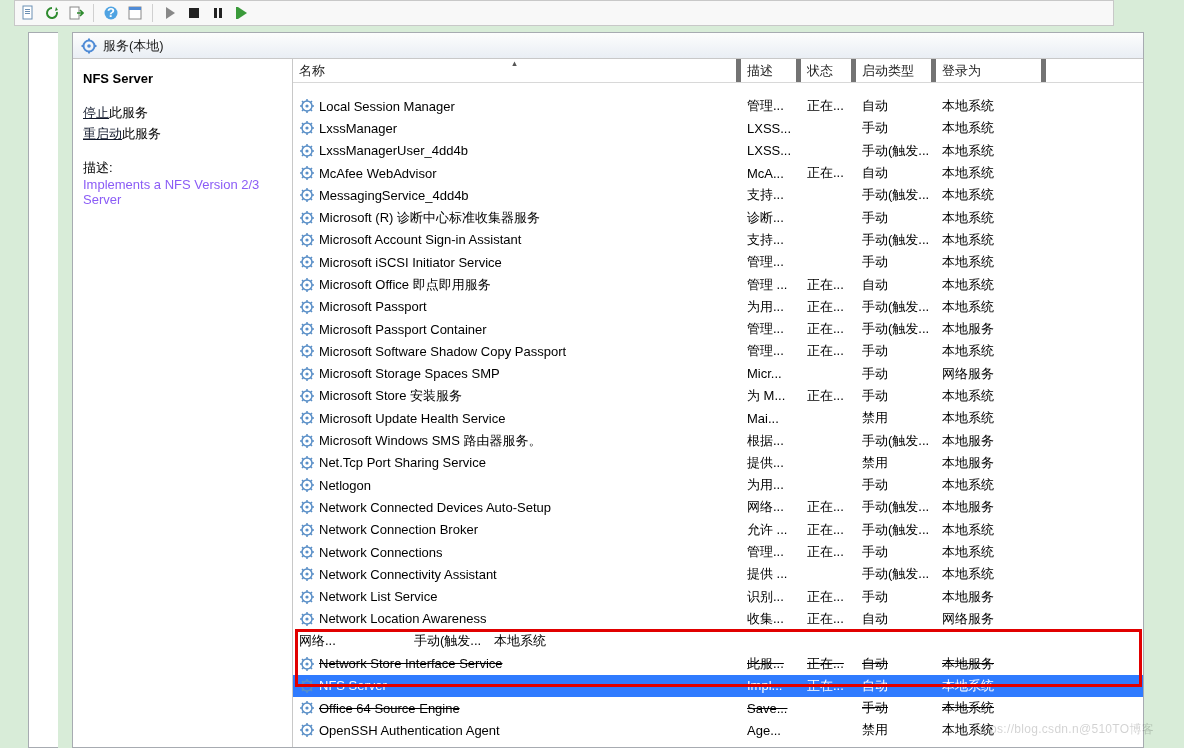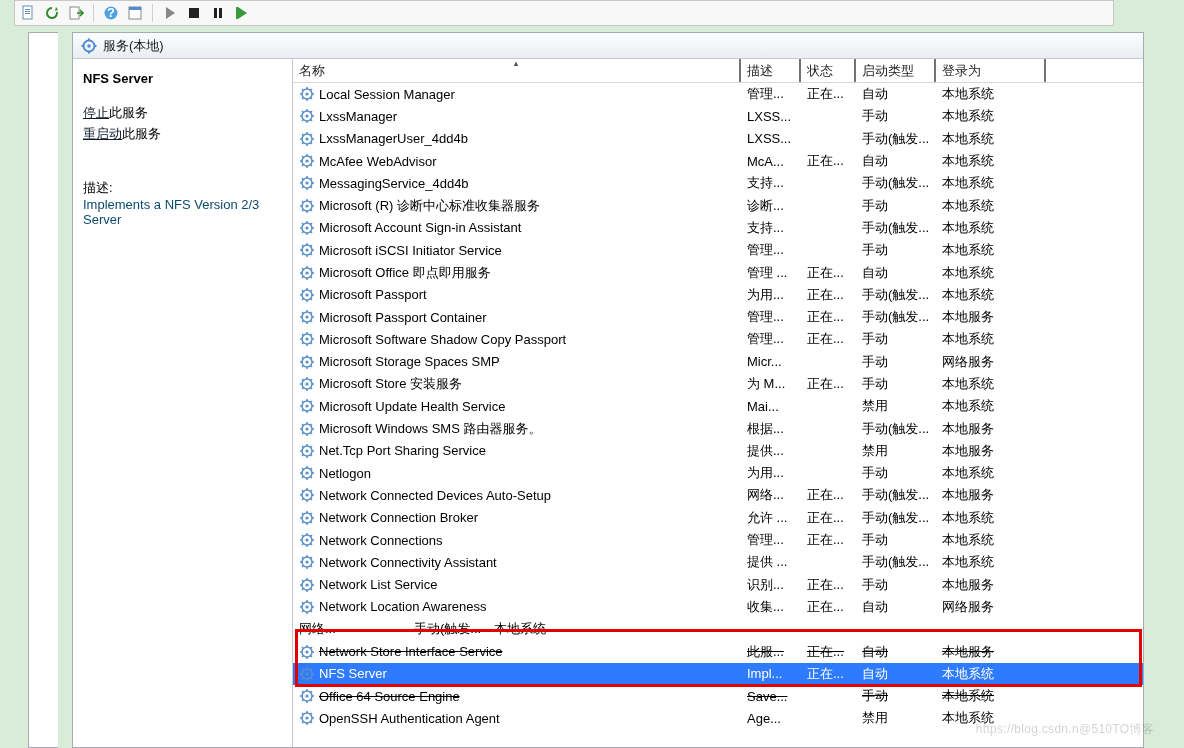--- a/index.html
+++ b/index.html
@@ -9,27 +9,27 @@
   .toolbar .sep { width:1px; height:18px; background:#d0d0d0; margin:0 2px; }
   .tb-ic { width:18px; height:18px; display:flex; align-items:center; justify-content:center; }
   .tb-ic svg { width:16px; height:16px; }
   .mmcpane { position:absolute; left:58px; top:32px; width:1072px; height:716px; background:#fff; border:1px solid #a7abb1; }
   .titlebar { height:26px; background:linear-gradient(#fdfdfd,#e9eef4); border-bottom:1px solid #c8c8c8; display:flex; align-items:center; padding-left:8px; gap:6px; color:#1a1a1a; }
   .body { display:flex; height:calc(100% - 26px); }
   .leftpanel { width:220px; border-right:1px solid #c8c8c8; padding:12px 10px 10px 10px; background:#fff; }
   .leftpanel .svcname { font-weight:bold; color:#000; margin-bottom:18px; }
   .leftpanel a { color:#0f172a; text-decoration:underline; }
   .leftpanel .actionline { margin-bottom:3px; }
-  .leftpanel .desclabel { margin-top:36px; }
-  .leftpanel .descval { color:#0c4a6e; }
+  .leftpanel .desclabel { margin-top:16px; }
+  .leftpanel .descval { color:#8b5cf6; }
   .rightpanel { flex:1; display:flex; flex-direction:column; overflow:hidden; }
   .hdrrow { height:24px; background:#fff; border-bottom:1px solid #d8d8d8; display:flex; align-items:center; position:relative; }
-  .hdrrow .col { padding:8px 6px; height:100%; display:flex; align-items:center; border-right:2px solid #737373; color:#222; position:relative;text-align:right;}
+  .hdrrow .col { padding:8px 6px; height:100%; display:flex; align-items:center; border-right:5px solid #737373; color:#222; position:relative;text-align:right;}
   .hdrrow .sortind { position:absolute; left:50%; top:-1px; font-size:9px; color:#555; transform:translateX(-50%);}
-  .list { overflow-y:hidden; }
+  .list { overflow-y:hidden;margin-top:12px; }
   .row { display:flex; height:22.3px; align-items:center; color:#000; }
   .row .col { padding:0 6px; white-space:nowrap; overflow:hidden; text-overflow:ellipsis; }
   .row .namecell { display:flex; align-items:center; gap:4px; }
   .row.selected { background:#2f7bff; color:#fff; }
   .row.struck .strike { text-decoration:line-through; }
   .col-name { width:448px; }
   .col-desc { width:60px; }
   .col-stat { width:55px; }
   .col-start { width:80px; }
   .col-logon { width:110px; }

